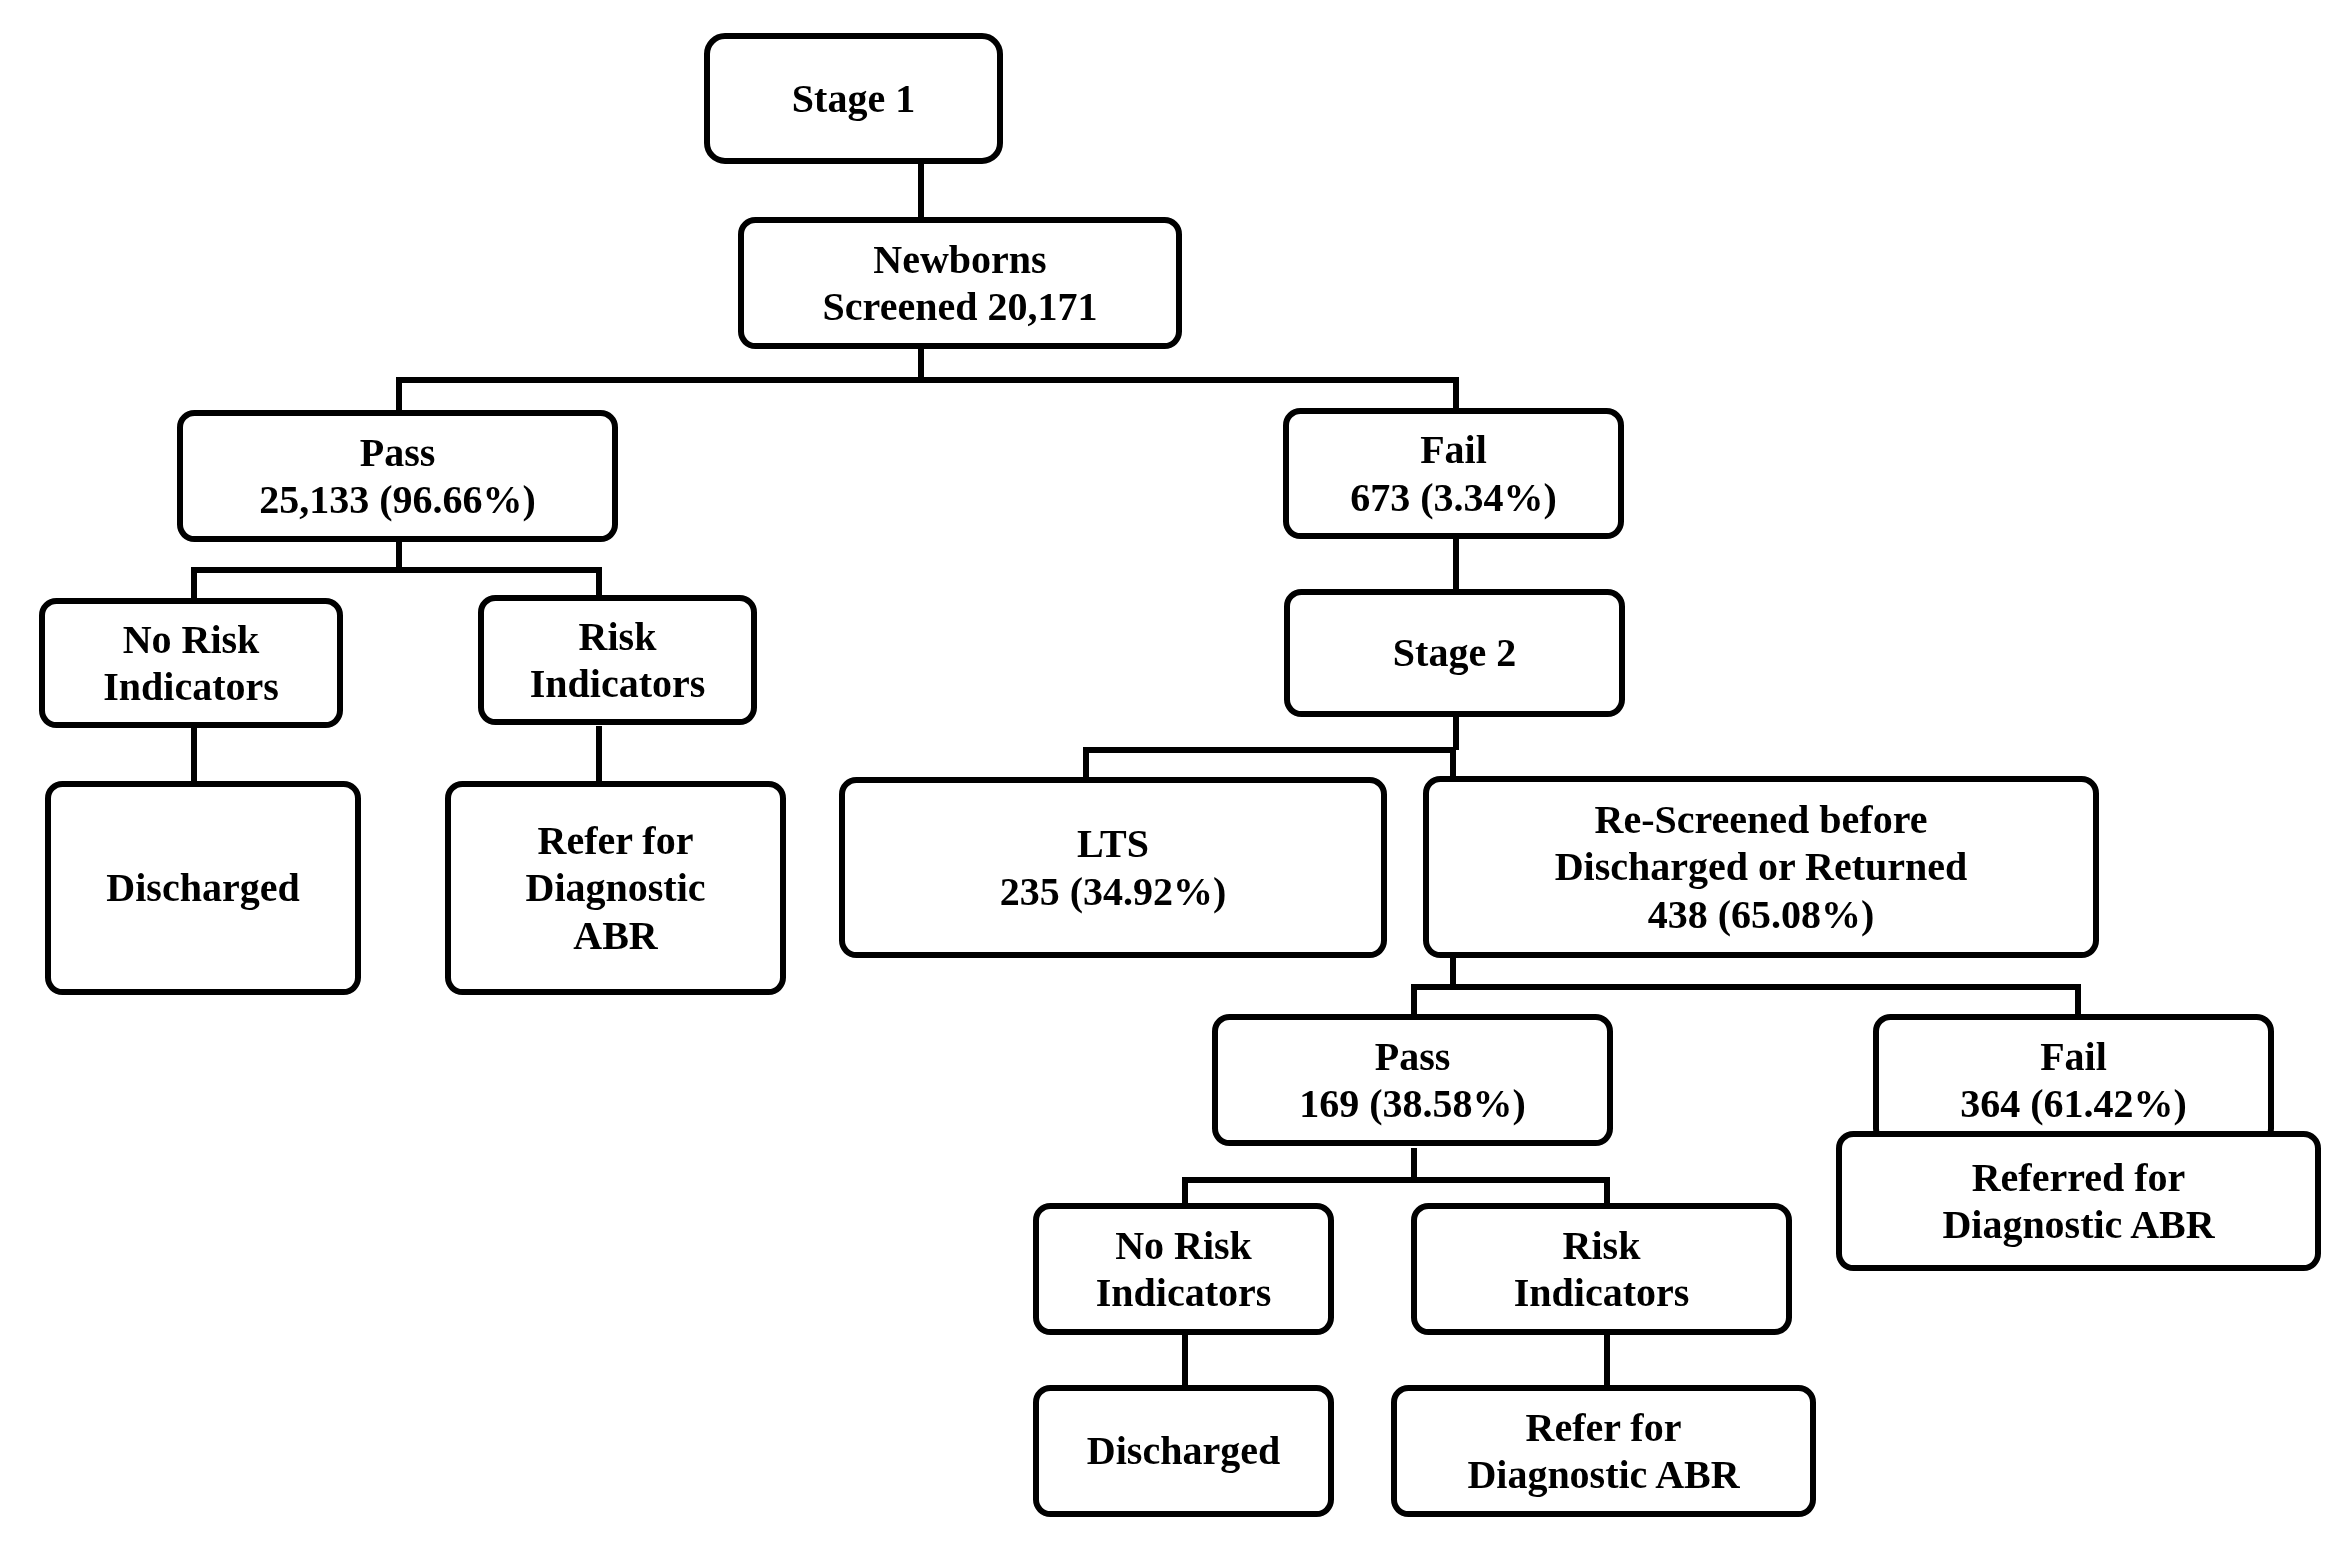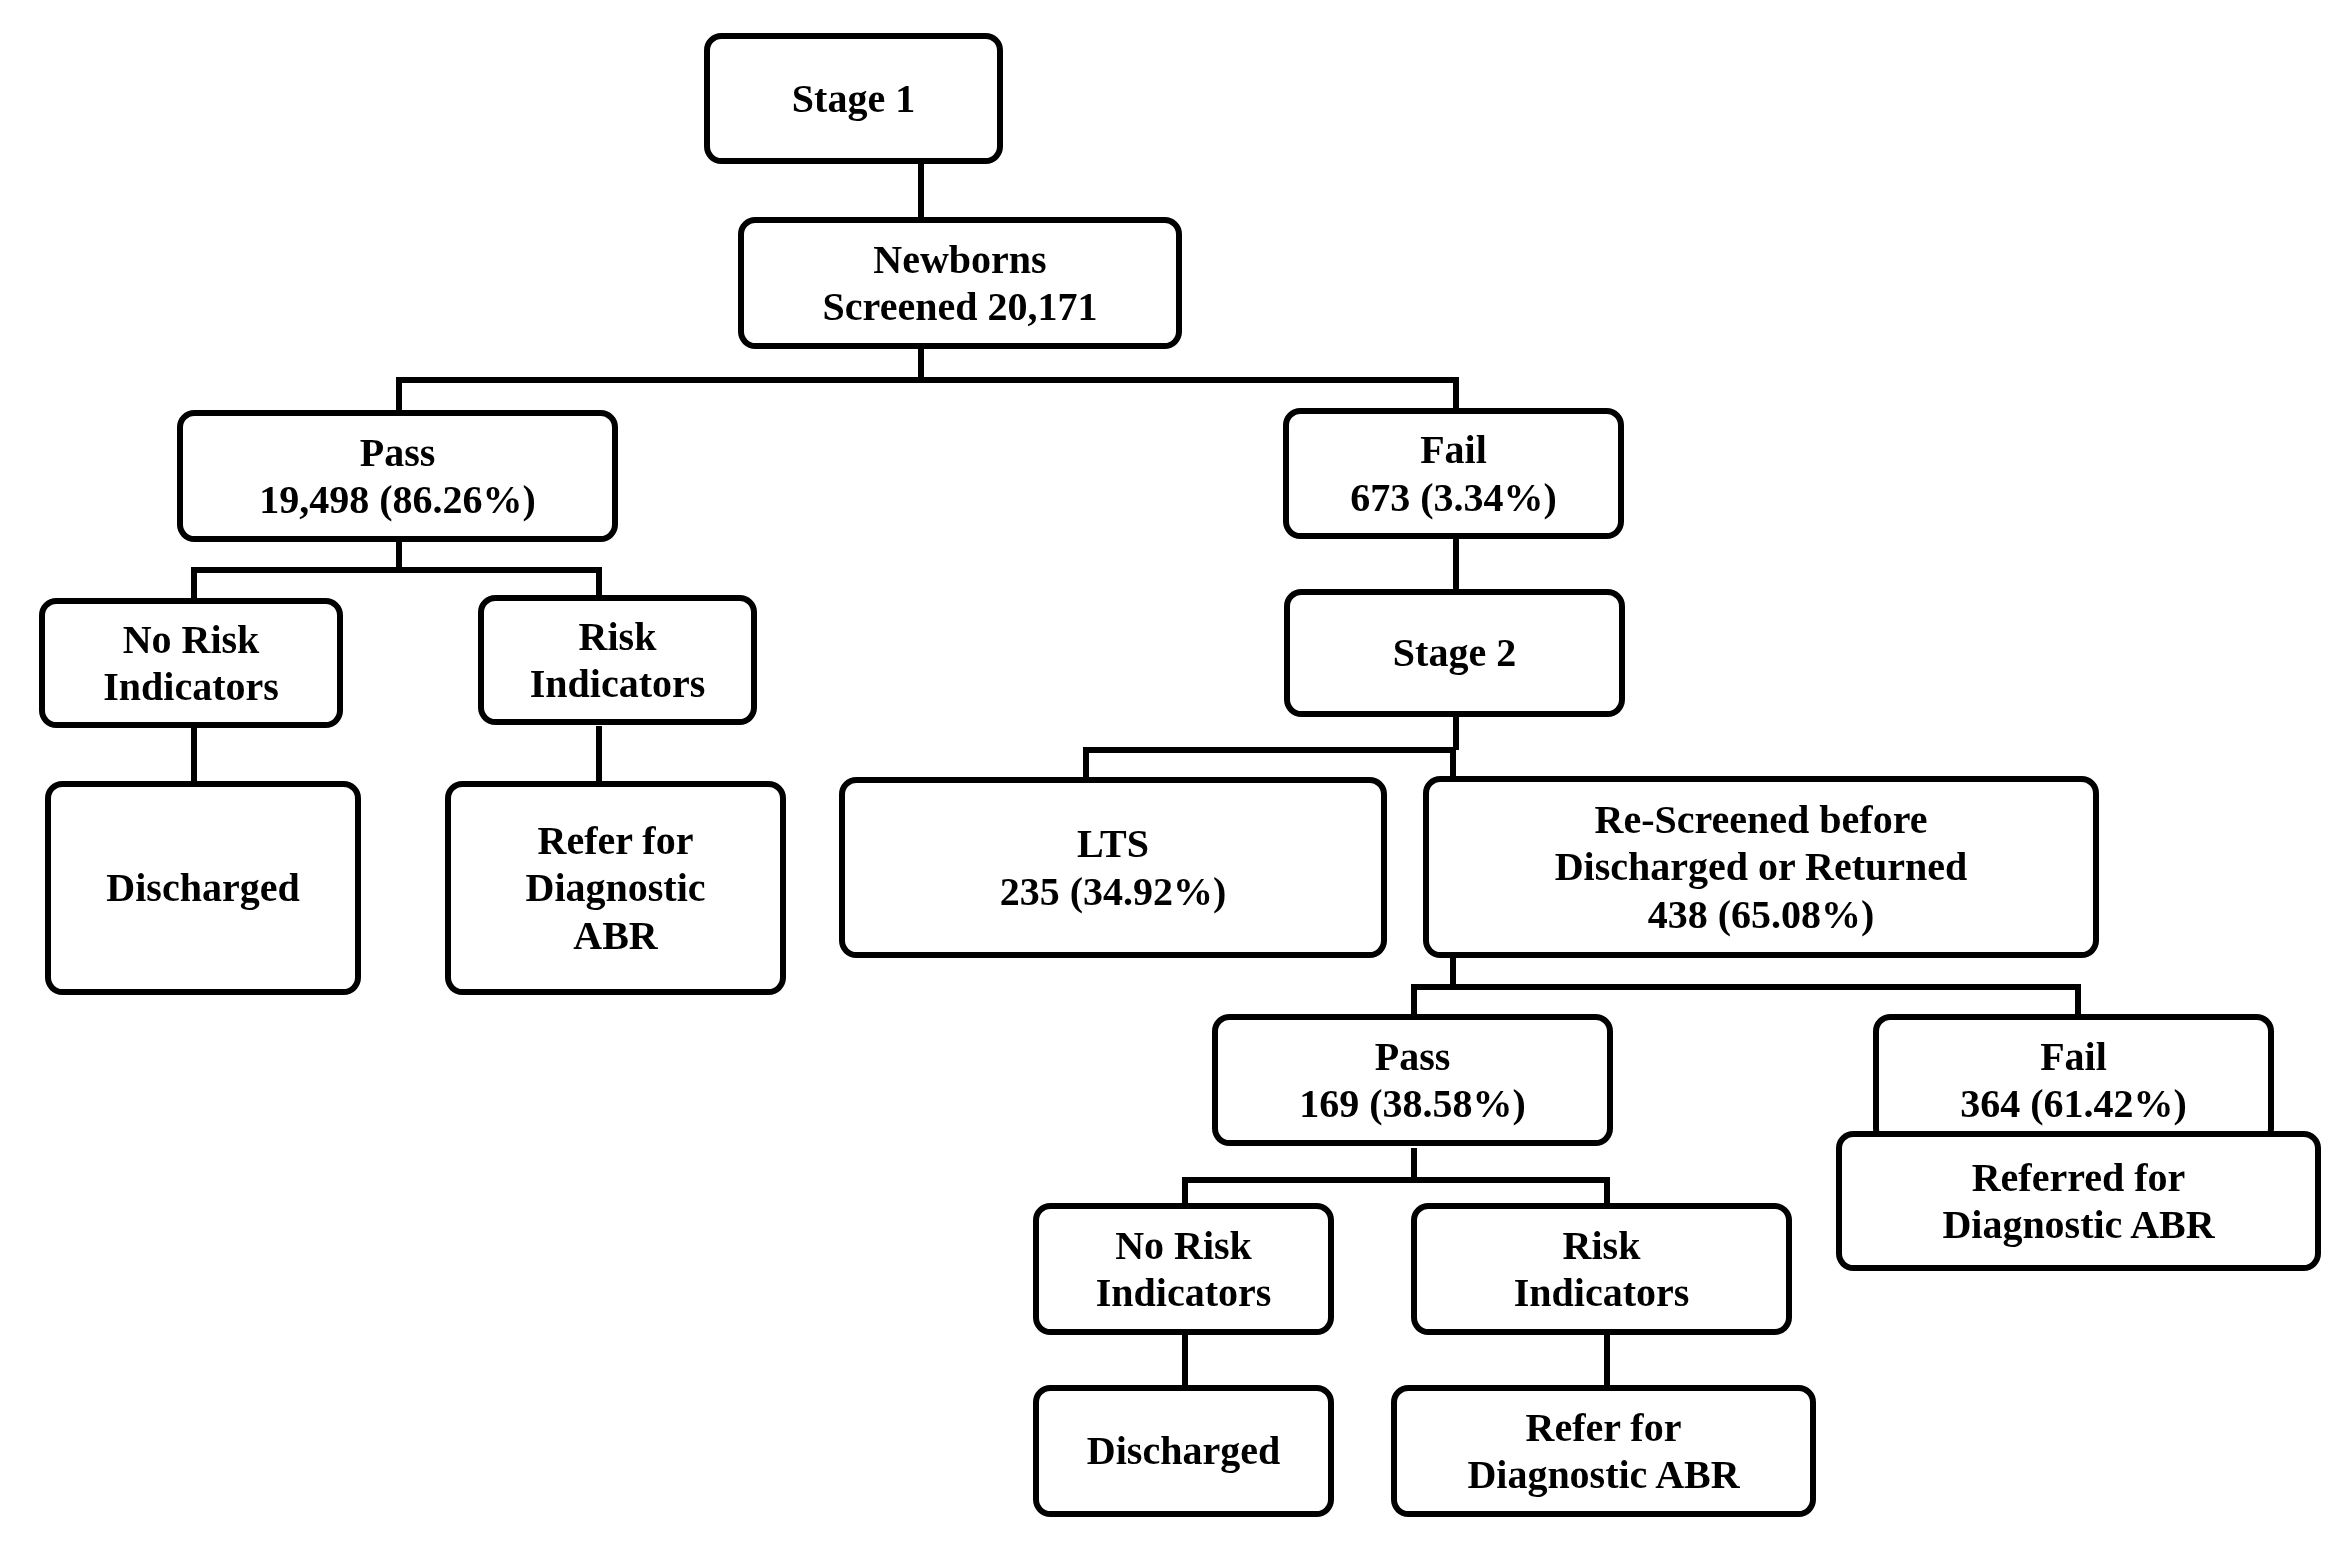--- a/index.html
+++ b/index.html
@@ -80,32 +80,32 @@
   <div class="conn h" style="left:1182px; top:1177px; width:428px;"></div>
   <div class="conn v" style="left:1182px; top:1177px; height:33px;"></div>
   <div class="conn v" style="left:1604px; top:1177px; height:33px;"></div>
 
   <div class="conn v" style="left:1182px; top:1333px; height:54px;"></div>
 
   <div class="conn v" style="left:1604px; top:1333px; height:54px;"></div>
 
   <div class="conn v" style="left:2075px; top:1148px; height:49px;"></div>
 
-  <div class="node" style="left:704px; top:33px; width:299px; height:131px;">
+  <div class="node" style="left:704px; top:33px; width:299px; height:131px;border-radius:21px;">
     <span class="ln">Stage 1</span>
   </div>
 
   <div class="node" style="left:700px; top:217px; width:444px; height:132px;margin-left:38px;">
     <span class="ln">Newborns</span>
     <span class="ln">Screened 20,171</span>
   </div>
 
   <div class="node" style="left:177px; top:410px; width:441px; height:132px;">
     <span class="ln">Pass</span>
-    <span class="ln">19,498 (86.26%)</span>
+    <span class="ln">25,133 (96.66%)</span>
   </div>
 
   <div class="node" style="left:1283px; top:408px; width:341px; height:131px;">
     <span class="ln">Fail</span>
     <span class="ln">673 (3.34%)</span>
   </div>
 
   <div class="node" style="left:39px; top:598px; width:304px; height:130px;">
     <span class="ln">No Risk</span>
     <span class="ln">Indicators</span>

